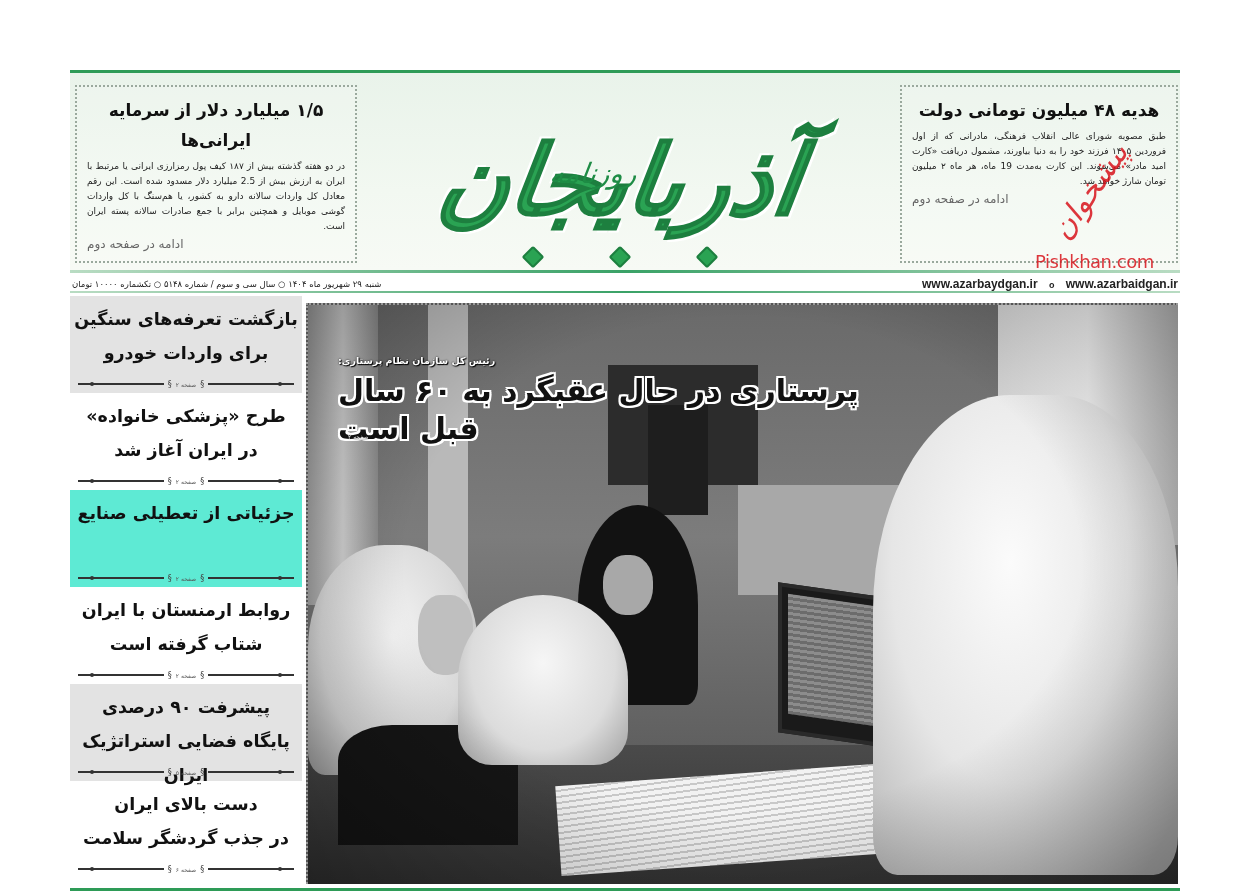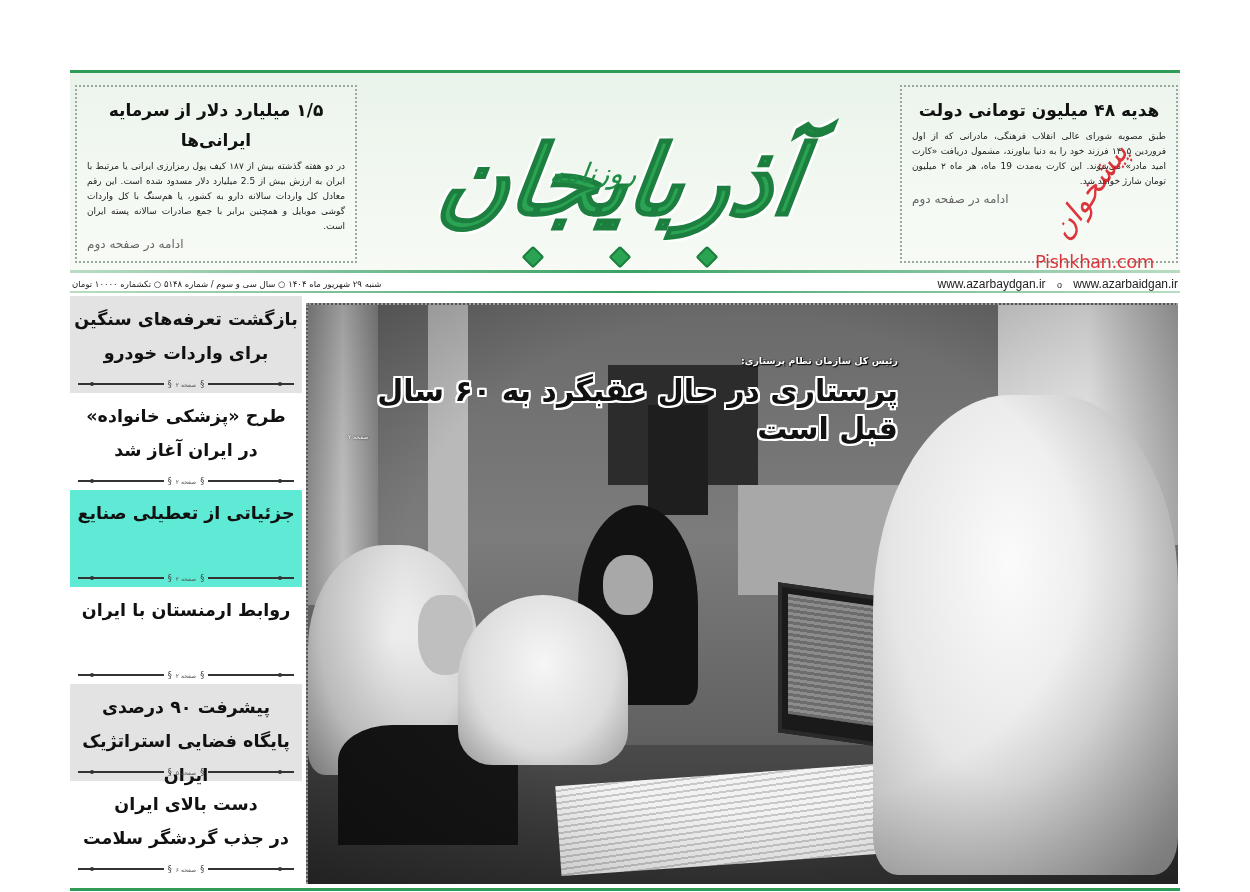--- a/index.html
+++ b/index.html
@@ -63,21 +63,21 @@
   .watermark .wm-fa { font-family: "DejaVu Serif", serif; font-style: italic; font-size: 30px; line-height: 36px; transform: rotate(-55deg); display: inline-block; margin-left: -30px; }
   .watermark .wm-en { font-family: "DejaVu Sans", sans-serif; font-size: 18px; position: absolute; left: 0; top: 78px; letter-spacing: -0.5px; }
 
   
   .dateline {
     position: absolute; left: 0; top: 200px; width: 1110px; height: 28px;
     display: flex; justify-content: space-between; align-items: center;
     font-size: 10px; color: #222; padding: 0 2px;
   }
   .dateline .date { direction: rtl; font-size: 8.5px; }
-  .dateline .sites { font-family: "Liberation Sans", sans-serif; font-size: 12px; color: #222; }
+  .dateline .sites { font-family: "Liberation Sans", sans-serif; font-size: 12px; color: #222; font-weight: bold; }
   .dateline .sites .sep { font-size: 9px; margin: 0 8px; }
   .dateline-line {
     position: absolute; left: 0; top: 221px; width: 1110px; height: 2px;
     background: linear-gradient(90deg, #b9dcc3, #3aa267 50%, #b9dcc3);
   }
 
   
   .sidebar { position: absolute; left: 0; top: 226px; width: 232px; height: 590px; direction: rtl; }
   .side-item { width: 232px; height: 97px; text-align: center; padding-top: 6px; position: relative; }
   .side-item.shaded { background: #e3e3e3; }
@@ -114,21 +114,21 @@
   .ph-hijab2 { left: 150px; top: 290px; width: 170px; height: 170px; background: radial-gradient(ellipse at 50% 40%, #f6f6f6 0%, #dcdcdc 60%, #a0a0a0 100%); border-radius: 50% 50% 20% 20%; }
   .ph-black2 { left: 270px; top: 200px; width: 120px; height: 200px; background: #121212; border-radius: 50% 50% 10% 10%; }
   .ph-face2 { left: 295px; top: 250px; width: 50px; height: 60px; background: #a8a8a8; border-radius: 45%; }
   .ph-monitor { left: 470px; top: 285px; width: 110px; height: 150px; background: #1a1a1a; transform: skewY(8deg); border: 4px solid #2a2a2a; }
   .ph-screen { left: 480px; top: 295px; width: 88px; height: 120px; background: repeating-linear-gradient(180deg, #8c8c8c 0 3px, #6c6c6c 3px 6px); transform: skewY(8deg); }
   .ph-papers { left: 250px; top: 470px; width: 320px; height: 90px; background: repeating-linear-gradient(176deg, #f2f2f2 0 4px, #c8c8c8 4px 6px); transform: rotate(-4deg); }
   .ph-hijab3 { left: 565px; top: 90px; width: 305px; height: 480px; background: radial-gradient(ellipse at 45% 35%, #fbfbfb 0%, #e6e6e6 50%, #b5b5b5 90%); border-radius: 45% 40% 8% 8%; }
   .ph-hijab4 { left: 740px; top: 95px; width: 60px; height: 120px; background: #1a1a1a; border-radius: 50% 50% 20% 20%; }
   .ph-vignette { left: 0; top: 0; width: 100%; height: 100%; background: radial-gradient(ellipse at 50% 45%, rgba(0,0,0,0) 55%, rgba(0,0,0,0.35) 100%); }
 
-  .headline-wrap { position: absolute; left: 30px; top: 50px; width: 560px; direction: rtl; text-align: right; z-index: 5; }
+  .headline-wrap { position: absolute; left: 30px; top: 50px; width: 560px; direction: rtl; text-align: left; z-index: 5; }
   .kicker { font-size: 9.5px; font-weight: bold; color: #fff; text-shadow: 0 0 2px #000, 1px 1px 1px #000; margin-bottom: 6px; }
   .headline {
     font-family: "DejaVu Sans", sans-serif; font-weight: bold; font-size: 30px; color: #111;
     text-shadow: 2px 0 0 #fff, -2px 0 0 #fff, 0 2px 0 #fff, 0 -2px 0 #fff, 2px 2px 0 #fff, -2px -2px 0 #fff, 2px -2px 0 #fff, -2px 2px 0 #fff;
     line-height: 38px;
   }
   .headline-page { position: absolute; left: 10px; top: 78px; font-size: 6px; color: #fff; text-shadow: 0 0 2px #000; }
 
   .footer-line { position: absolute; left: 0; top: 818px; width: 1110px; height: 3px; background: #2e9b57; }
 </style>
@@ -207,20 +207,21 @@
       <div class="pg">
           <span class="rule r"></span>
           <span class="orn">§</span>
           <span>صفحه ۲</span>
           <span class="orn">§</span>
           <span class="rule l"></span>
         </div>
     </div>
     <div class="side-item">
       <h3>روابط ارمنستان با ایران</h3>
+      <h3>شتاب گرفته است</h3>
       <div class="pg">
           <span class="rule r"></span>
           <span class="orn">§</span>
           <span>صفحه ۲</span>
           <span class="orn">§</span>
           <span class="rule l"></span>
         </div>
     </div>
     <div class="side-item shaded" style="background:#e3e3e3">
       <h3>پیشرفت ۹۰ درصدی</h3>

